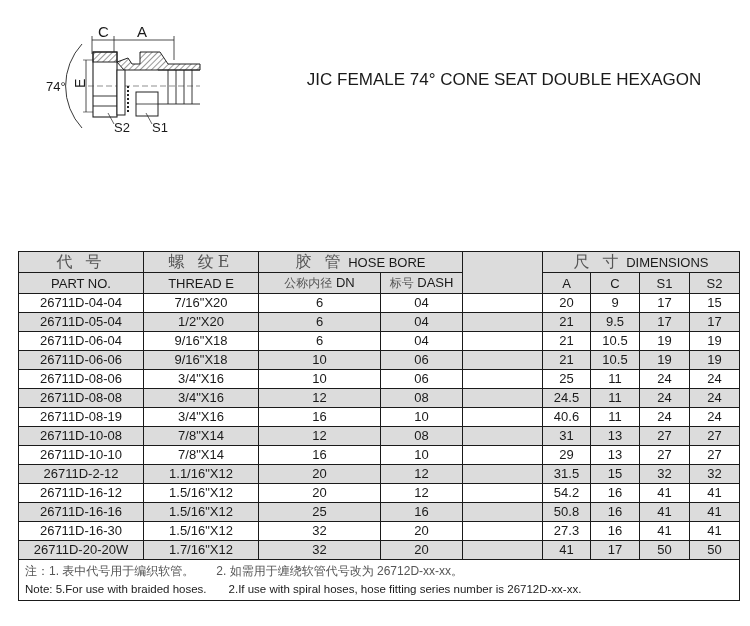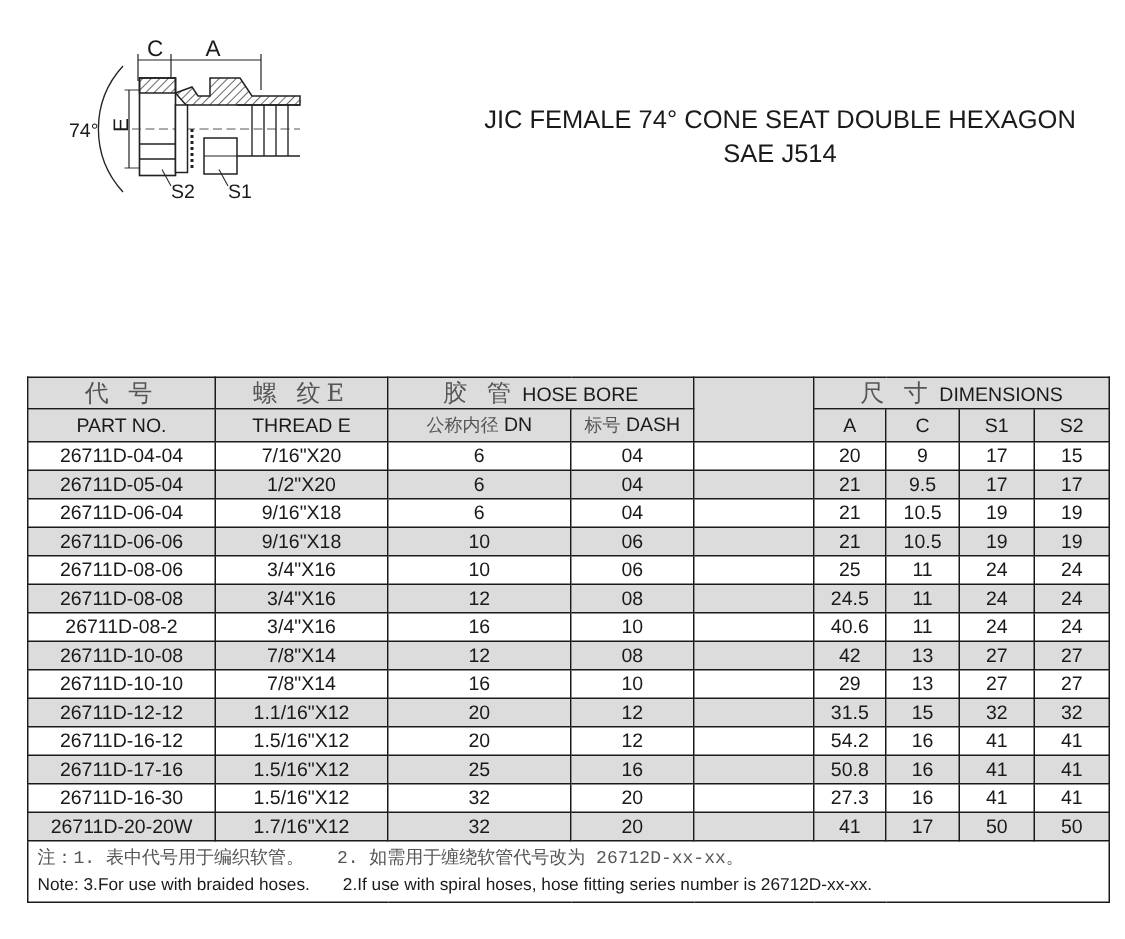--- a/index.html
+++ b/index.html
@@ -1,29 +1,29 @@
 <!DOCTYPE html>
 <html><head>
 <meta charset="utf-8">
 <style>
   html, body { margin:0; padding:0; background:#ffffff; }
   body { width:750px; height:626px; position:relative; overflow:hidden;
          font-family:"Liberation Sans", "DejaVu Sans", sans-serif; color:#1a1a1a; }
   .drawing { position:absolute; left:40px; top:20px; width:180px; height:120px; }
-  .title { position:absolute; left:300px; top:68px; width:440px; text-align:center;
+  .title { position:absolute; left:284px; top:68px; width:440px; text-align:center;
            font-size:17px; line-height:23px; color:#1a1a1a; }
   table.spec { position:absolute; left:18px; top:251px; width:721px;
                border-collapse:collapse; table-layout:fixed; font-size:13px; }
   table.spec td { border:1.5px solid #1a1a1a; text-align:center; padding:0;
                   height:18px; line-height:18px; white-space:nowrap; overflow:hidden; }
   table.spec tr.h td { background:#dcdcdc; height:19.5px; line-height:19px; }
   table.spec tr.h1 td { border-bottom-width:1px; }
   table.spec tr.alt td { background:#dcdcdc; }
   .cn { color:#555; letter-spacing:4px; font-family:"DejaVu Serif", serif; font-size:16px; }
-  .cn2 { color:#555; font-family:Liberation Mono, monospace; font-size:12px; }
+  .cn2 { color:#555; font-family:Liberation Sans, sans-serif; font-size:12px; }
   table.spec tr.note td { background:#fff; text-align:left; padding:2px 6px;
                           height:auto; line-height:18px; font-size:11.5px; }
   .n2 { display:inline-block; margin-left:22px; }
 </style>
 </head>
 <body>
 
 <svg class="drawing" viewBox="40 20 180 120" width="180" height="120" xmlns="http://www.w3.org/2000/svg">
   <defs>
     <pattern id="hatch" width="4" height="4" patternUnits="userSpaceOnUse" patternTransform="rotate(45)">
@@ -61,21 +61,20 @@
   <text x="98" y="37" font-size="15" font-family="Liberation Sans, sans-serif" fill="#1a1a1a">C</text>
   <text x="137" y="37" font-size="15" font-family="Liberation Sans, sans-serif" fill="#1a1a1a">A</text>
   <text x="46" y="91" font-size="13" font-family="Liberation Sans, sans-serif" fill="#1a1a1a">74°</text>
   <text x="81" y="92" font-size="14" font-family="Liberation Sans, sans-serif" fill="#1a1a1a" transform="rotate(-90 81 88)">E</text>
   <text x="114" y="132" font-size="13" font-family="Liberation Sans, sans-serif" fill="#1a1a1a">S2</text>
   <text x="152" y="132" font-size="13" font-family="Liberation Sans, sans-serif" fill="#1a1a1a">S1</text>
 </svg>
 
 <div class="title">
   <div>JIC FEMALE 74°  CONE SEAT DOUBLE HEXAGON</div>
-  <div>SAE J514</div>
 </div>
 
 <table class="spec">
   <colgroup>
     <col style="width:125px">
       <col style="width:115px">
       <col style="width:122px">
       <col style="width:82px">
     <col style="width:80px">
       <col style="width:48px">
@@ -163,54 +162,54 @@
         <td>3/4"X16</td>
         <td>12</td>
         <td>08</td>
         <td></td>
         <td>24.5</td>
         <td>11</td>
         <td>24</td>
         <td>24</td>
       </tr>
       <tr>
-        <td>26711D-08-2</td>
+        <td>26711D-08-19</td>
         <td>3/4"X16</td>
         <td>16</td>
         <td>10</td>
         <td></td>
         <td>40.6</td>
         <td>11</td>
         <td>24</td>
         <td>24</td>
       </tr>
       <tr class="alt">
         <td>26711D-10-08</td>
         <td>7/8"X14</td>
         <td>12</td>
         <td>08</td>
         <td></td>
-        <td>42</td>
+        <td>31</td>
         <td>13</td>
         <td>27</td>
         <td>27</td>
       </tr>
       <tr>
         <td>26711D-10-10</td>
         <td>7/8"X14</td>
         <td>16</td>
         <td>10</td>
         <td></td>
         <td>29</td>
         <td>13</td>
         <td>27</td>
         <td>27</td>
       </tr>
       <tr class="alt">
-        <td>26711D-12-12</td>
+        <td>26711D-2-12</td>
         <td>1.1/16"X12</td>
         <td>20</td>
         <td>12</td>
         <td></td>
         <td>31.5</td>
         <td>15</td>
         <td>32</td>
         <td>32</td>
       </tr>
       <tr>
@@ -218,21 +217,21 @@
         <td>1.5/16"X12</td>
         <td>20</td>
         <td>12</td>
         <td></td>
         <td>54.2</td>
         <td>16</td>
         <td>41</td>
         <td>41</td>
       </tr>
       <tr class="alt">
-        <td>26711D-17-16</td>
+        <td>26711D-16-16</td>
         <td>1.5/16"X12</td>
         <td>25</td>
         <td>16</td>
         <td></td>
         <td>50.8</td>
         <td>16</td>
         <td>41</td>
         <td>41</td>
       </tr>
       <tr>
@@ -255,17 +254,17 @@
         <td>41</td>
         <td>17</td>
         <td>50</td>
         <td>50</td>
       </tr>
     </tbody>
   <tbody>
       <tr class="note">
     <td colspan="9">
       <div><span class="cn2">注：1. 表中代号用于编织软管。</span><span class="n2 cn2">2. 如需用于缠绕软管代号改为 26712D-xx-xx。</span></div>
-      <div><span>Note: 3.For use with braided hoses.</span><span class="n2">2.If use with spiral hoses, hose fitting series number is 26712D-xx-xx.</span></div>
+      <div><span>Note: 5.For use with braided hoses.</span><span class="n2">2.If use with spiral hoses, hose fitting series number is 26712D-xx-xx.</span></div>
     </td>
   </tr>
 </tbody>
   </table>
 
 </body></html>

